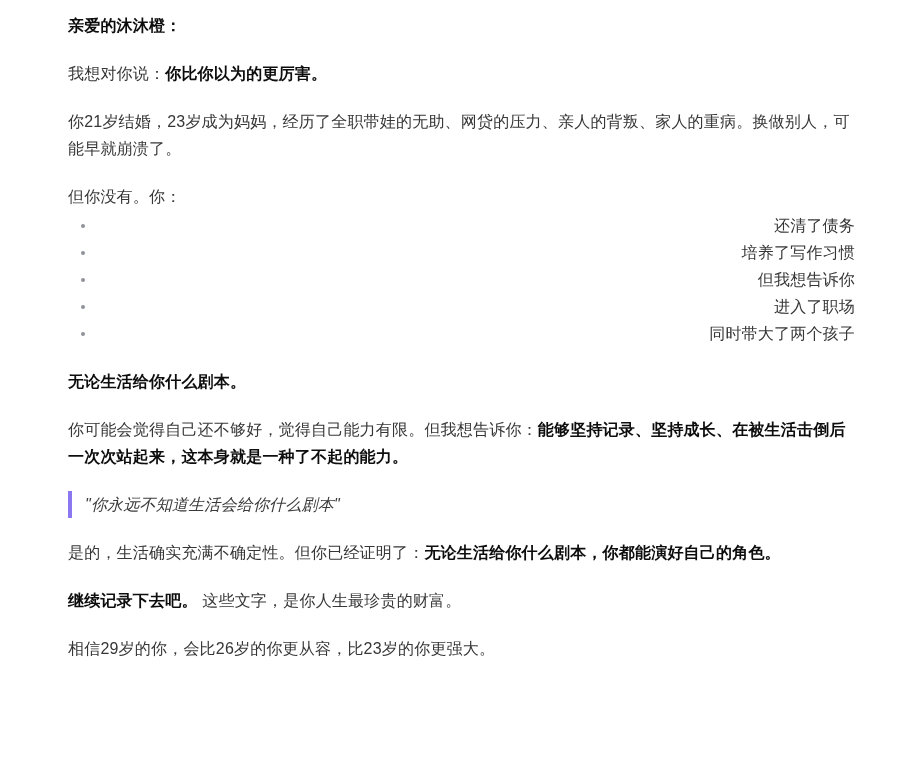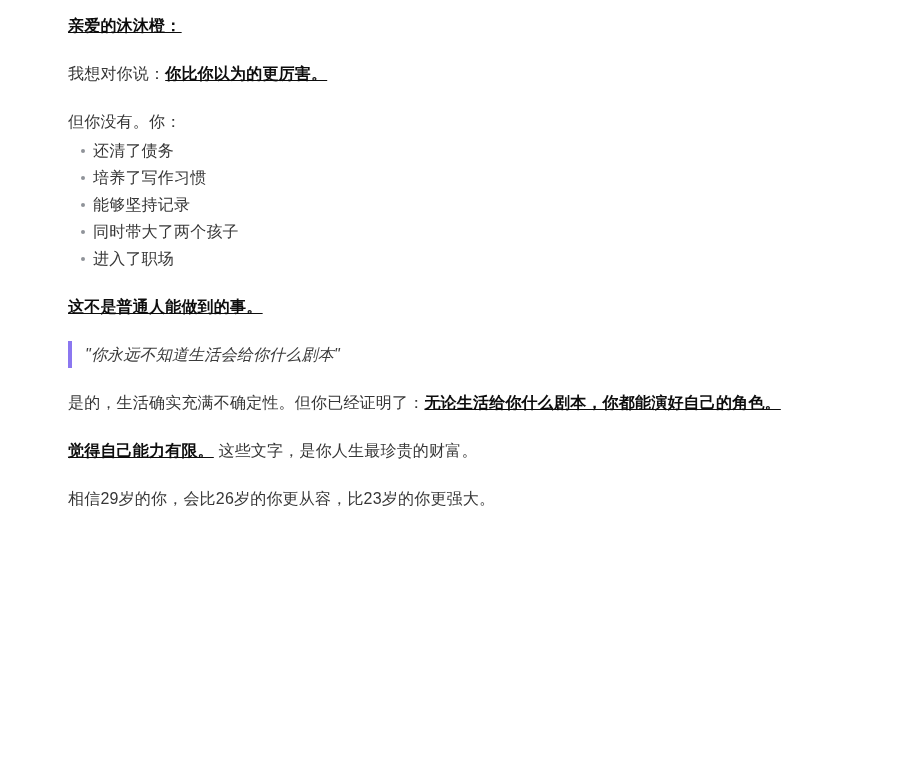--- a/index.html
+++ b/index.html
@@ -27,26 +27,26 @@
   }
   .document p.first {
     margin-top: 0;
   }
   .document p.tight {
     margin-bottom: 2px;
   }
   strong, .strong-line {
     font-weight: 700;
     color: #0d0d0d;
-    text-decoration: underline;
   }
   ul.achievements {
     list-style: none;
     margin: 2px 0 21px 0;
     padding: 0 0 0 13px;
+    text-align: right;
   }
   ul.achievements li {
     position: relative;
     padding-left: 12px;
     line-height: 27px;
   }
   ul.achievements li::before {
     content: "";
     position: absolute;
     left: 0;
@@ -71,48 +71,54 @@
 
   <p class="strong-line first">
     <strong>亲爱的沐沐橙：</strong>
   </p>
 
 
   <p>
     <span>我想对你说：</span><strong>你比你以为的更厉害。</strong>
   </p>
 
+  <p>
+    <span>你21岁结婚，23岁成为妈妈，经历了全职带娃的无助、网贷的压力、亲人的背叛、家人的重病。换做别人，可能早就崩溃了。</span>
+  </p>
 
   <p class="tight">
     <span>但你没有。你：</span>
   </p>
 
   <ul class="achievements">
     <li><span>还清了债务</span></li>
     <li><span>培养了写作习惯</span></li>
-    <li><span>能够坚持记录</span></li>
+    <li><span>但我想告诉你</span></li>
+    <li><span>进入了职场</span></li>
     <li><span>同时带大了两个孩子</span></li>
-    <li><span>进入了职场</span></li>
   </ul>
 
   <p class="strong-line">
-    <strong>这不是普通人能做到的事。</strong>
+    <strong>无论生活给你什么剧本。</strong>
   </p>
 
+  <p>
+    <span>你可能会觉得自己还不够好，觉得自己能力有限。但我想告诉你：</span><strong>能够坚持记录、坚持成长、在被生活击倒后一次次站起来，这本身就是一种了不起的能力。</strong>
+  </p>
 
 
   <blockquote class="quote">
     <span>"你永远不知道生活会给你什么剧本"</span>
   </blockquote>
 
   <p>
     <span>是的，生活确实充满不确定性。但你已经证明了：</span><strong>无论生活给你什么剧本，你都能演好自己的角色。</strong>
   </p>
 
   <p>
-    <strong>觉得自己能力有限。</strong><span> 这些文字，是你人生最珍贵的财富。</span>
+    <strong>继续记录下去吧。</strong><span> 这些文字，是你人生最珍贵的财富。</span>
   </p>
 
   <p>
     <span>相信29岁的你，会比26岁的你更从容，比23岁的你更强大。</span>
   </p>
 
 </div>
 
 </body></html>

